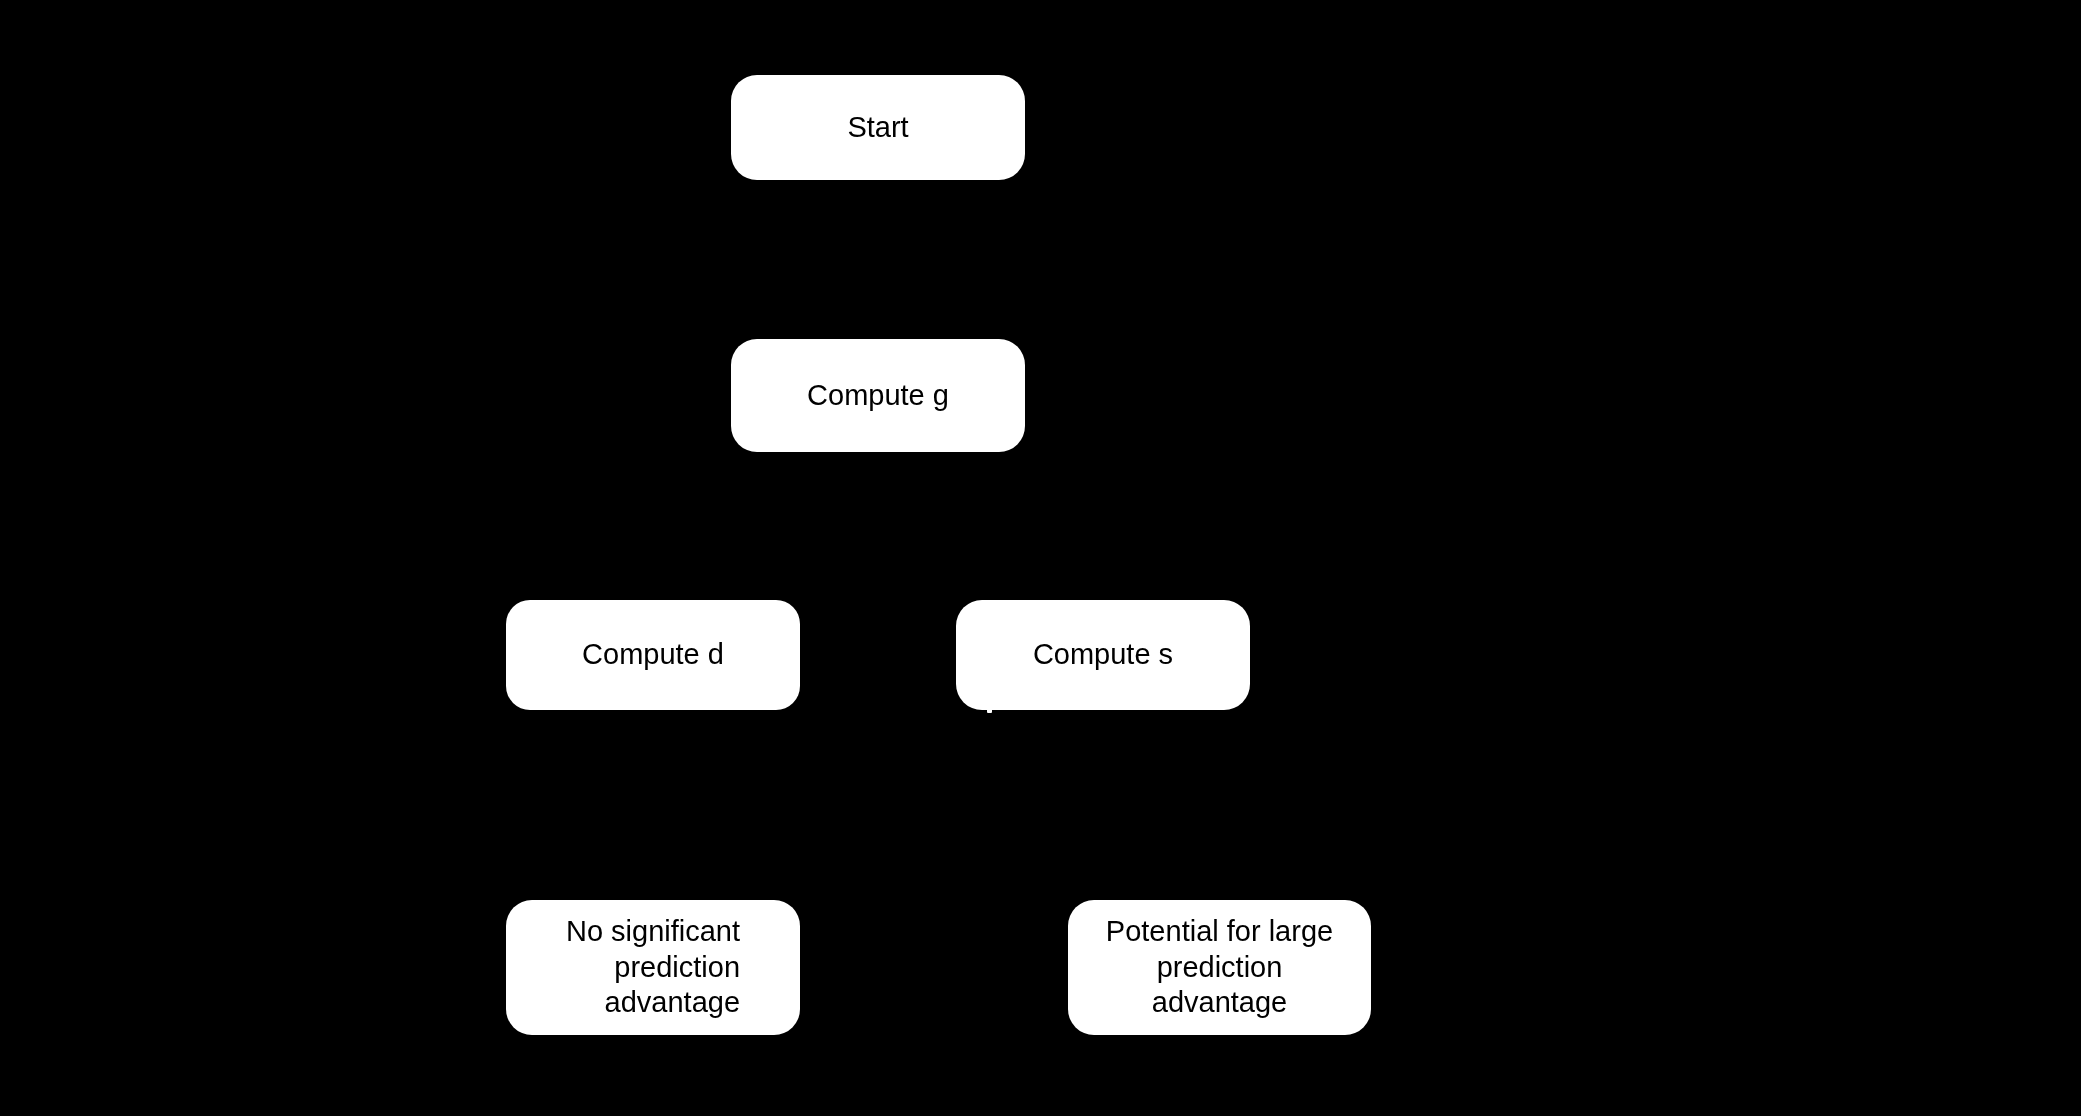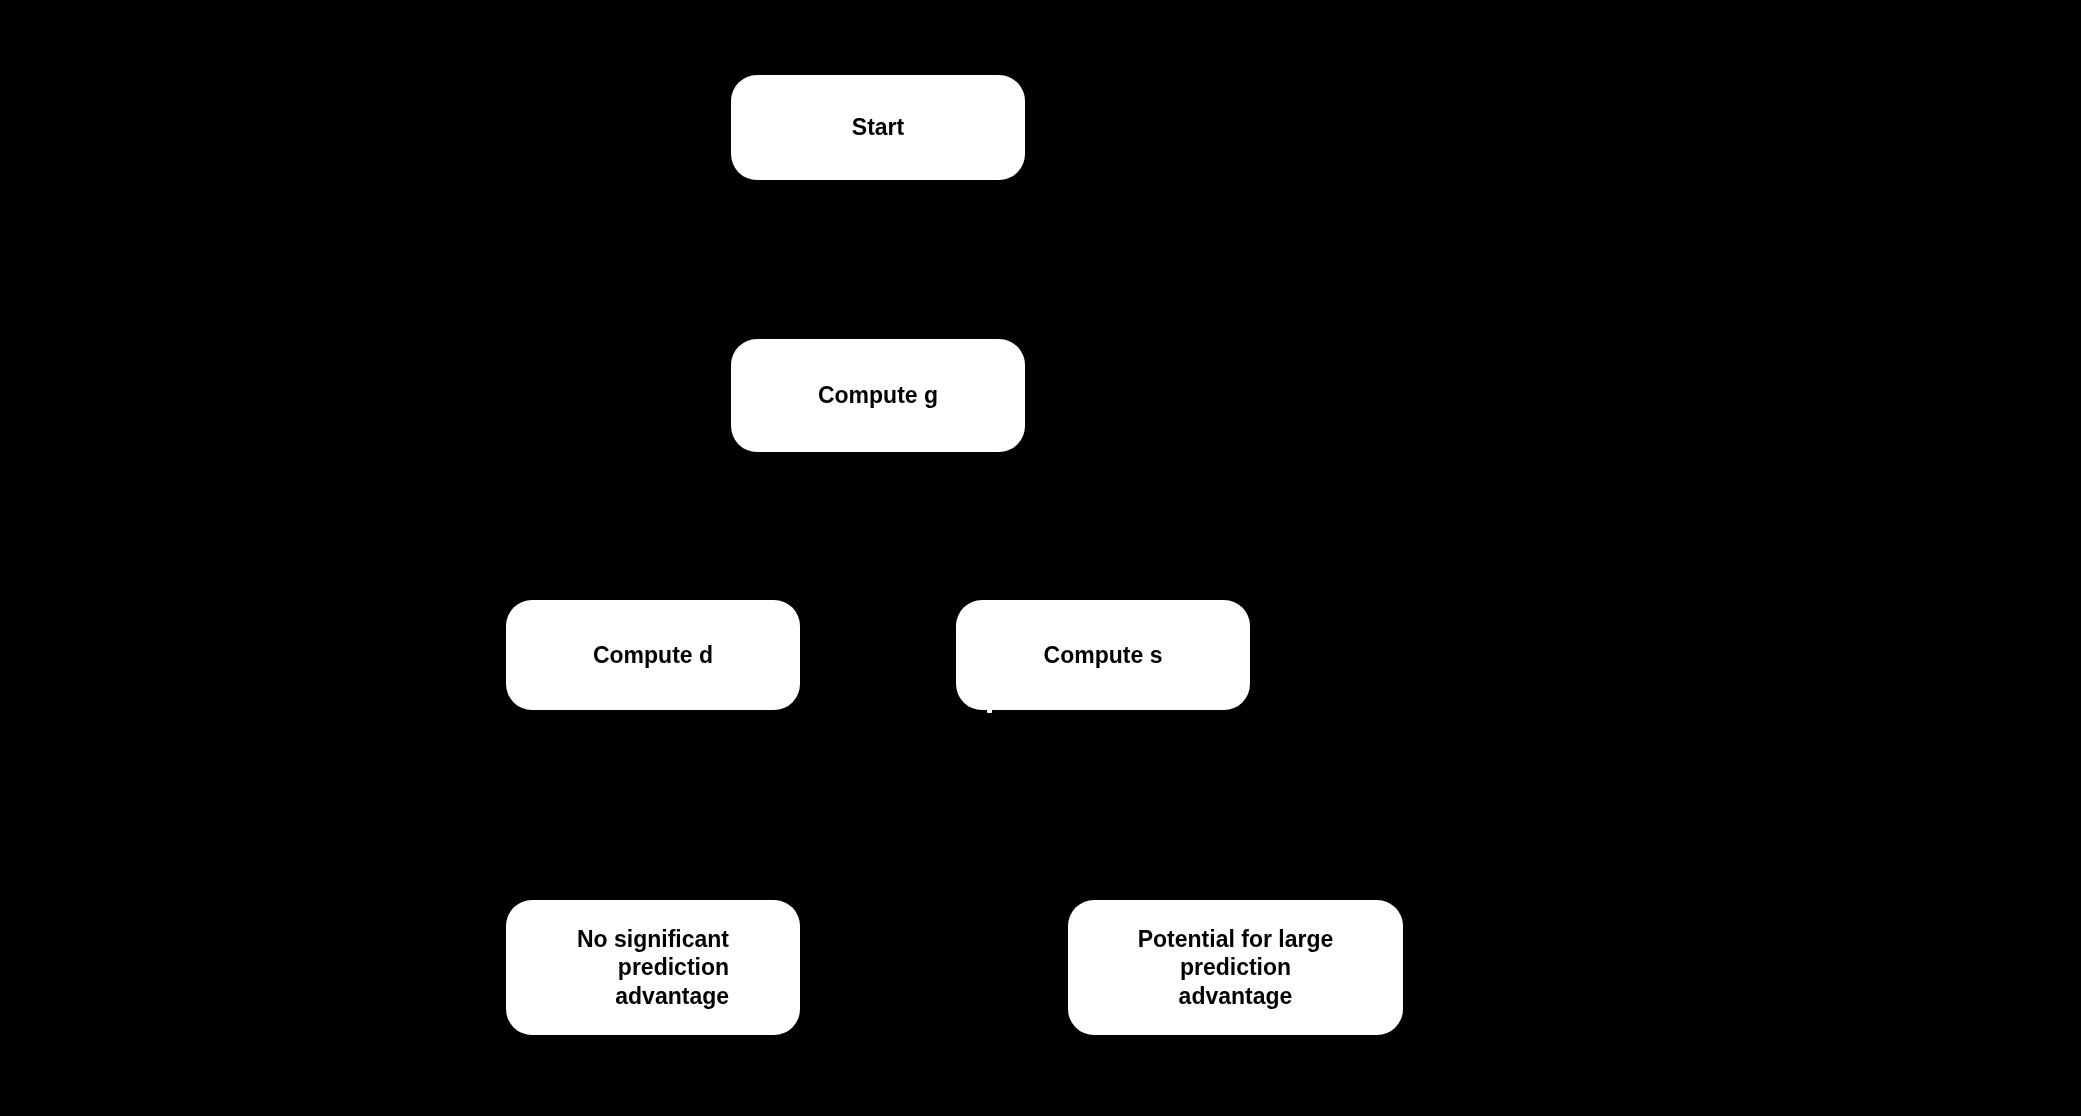--- a/index.html
+++ b/index.html
@@ -37,38 +37,38 @@
     z-index: 2;
     box-sizing: border-box;
     background: #ffffff;
     color: #000000;
     border-radius: 26px;
     display: flex;
     align-items: center;
     justify-content: center;
     text-align: center;
     line-height: 1.22;
-    font-size: 23px;
-    font-weight: 700;
+    font-size: 29px;
+    font-weight: 400;
     padding: 4px 14px;
     -webkit-font-smoothing: antialiased;
   }
 
   .node-label {
     display: block;
     white-space: pre-line;
   }
 
   
   #node-start      { left: 731px;  top: 75px;  width: 294px; height: 105px; }
   #node-compute-g  { left: 731px;  top: 297px; width: 294px; height: 113px; margin-top: 42px; }
-  #node-compute-d  { left: 506px;  top: 600px; width: 294px; height: 110px; }
+  #node-compute-d  { left: 506px;  top: 600px; width: 294px; height: 110px; border-radius: 24px; }
   #node-compute-s  { left: 956px;  top: 600px; width: 294px; height: 110px; }
   #node-no-advantage        { left: 506px;  top: 900px; width: 294px; height: 135px; text-align: right; }
-  #node-potential-advantage { left: 1068px; top: 900px; width: 335px; height: 135px; }
+  #node-potential-advantage { left: 1068px; top: 900px; width: 303px; height: 135px; }
 
   
   .notch {
     position: absolute;
     z-index: 3;
     background: #ffffff;
     width: 5px;
     height: 7px;
     border-radius: 1px;
   }

